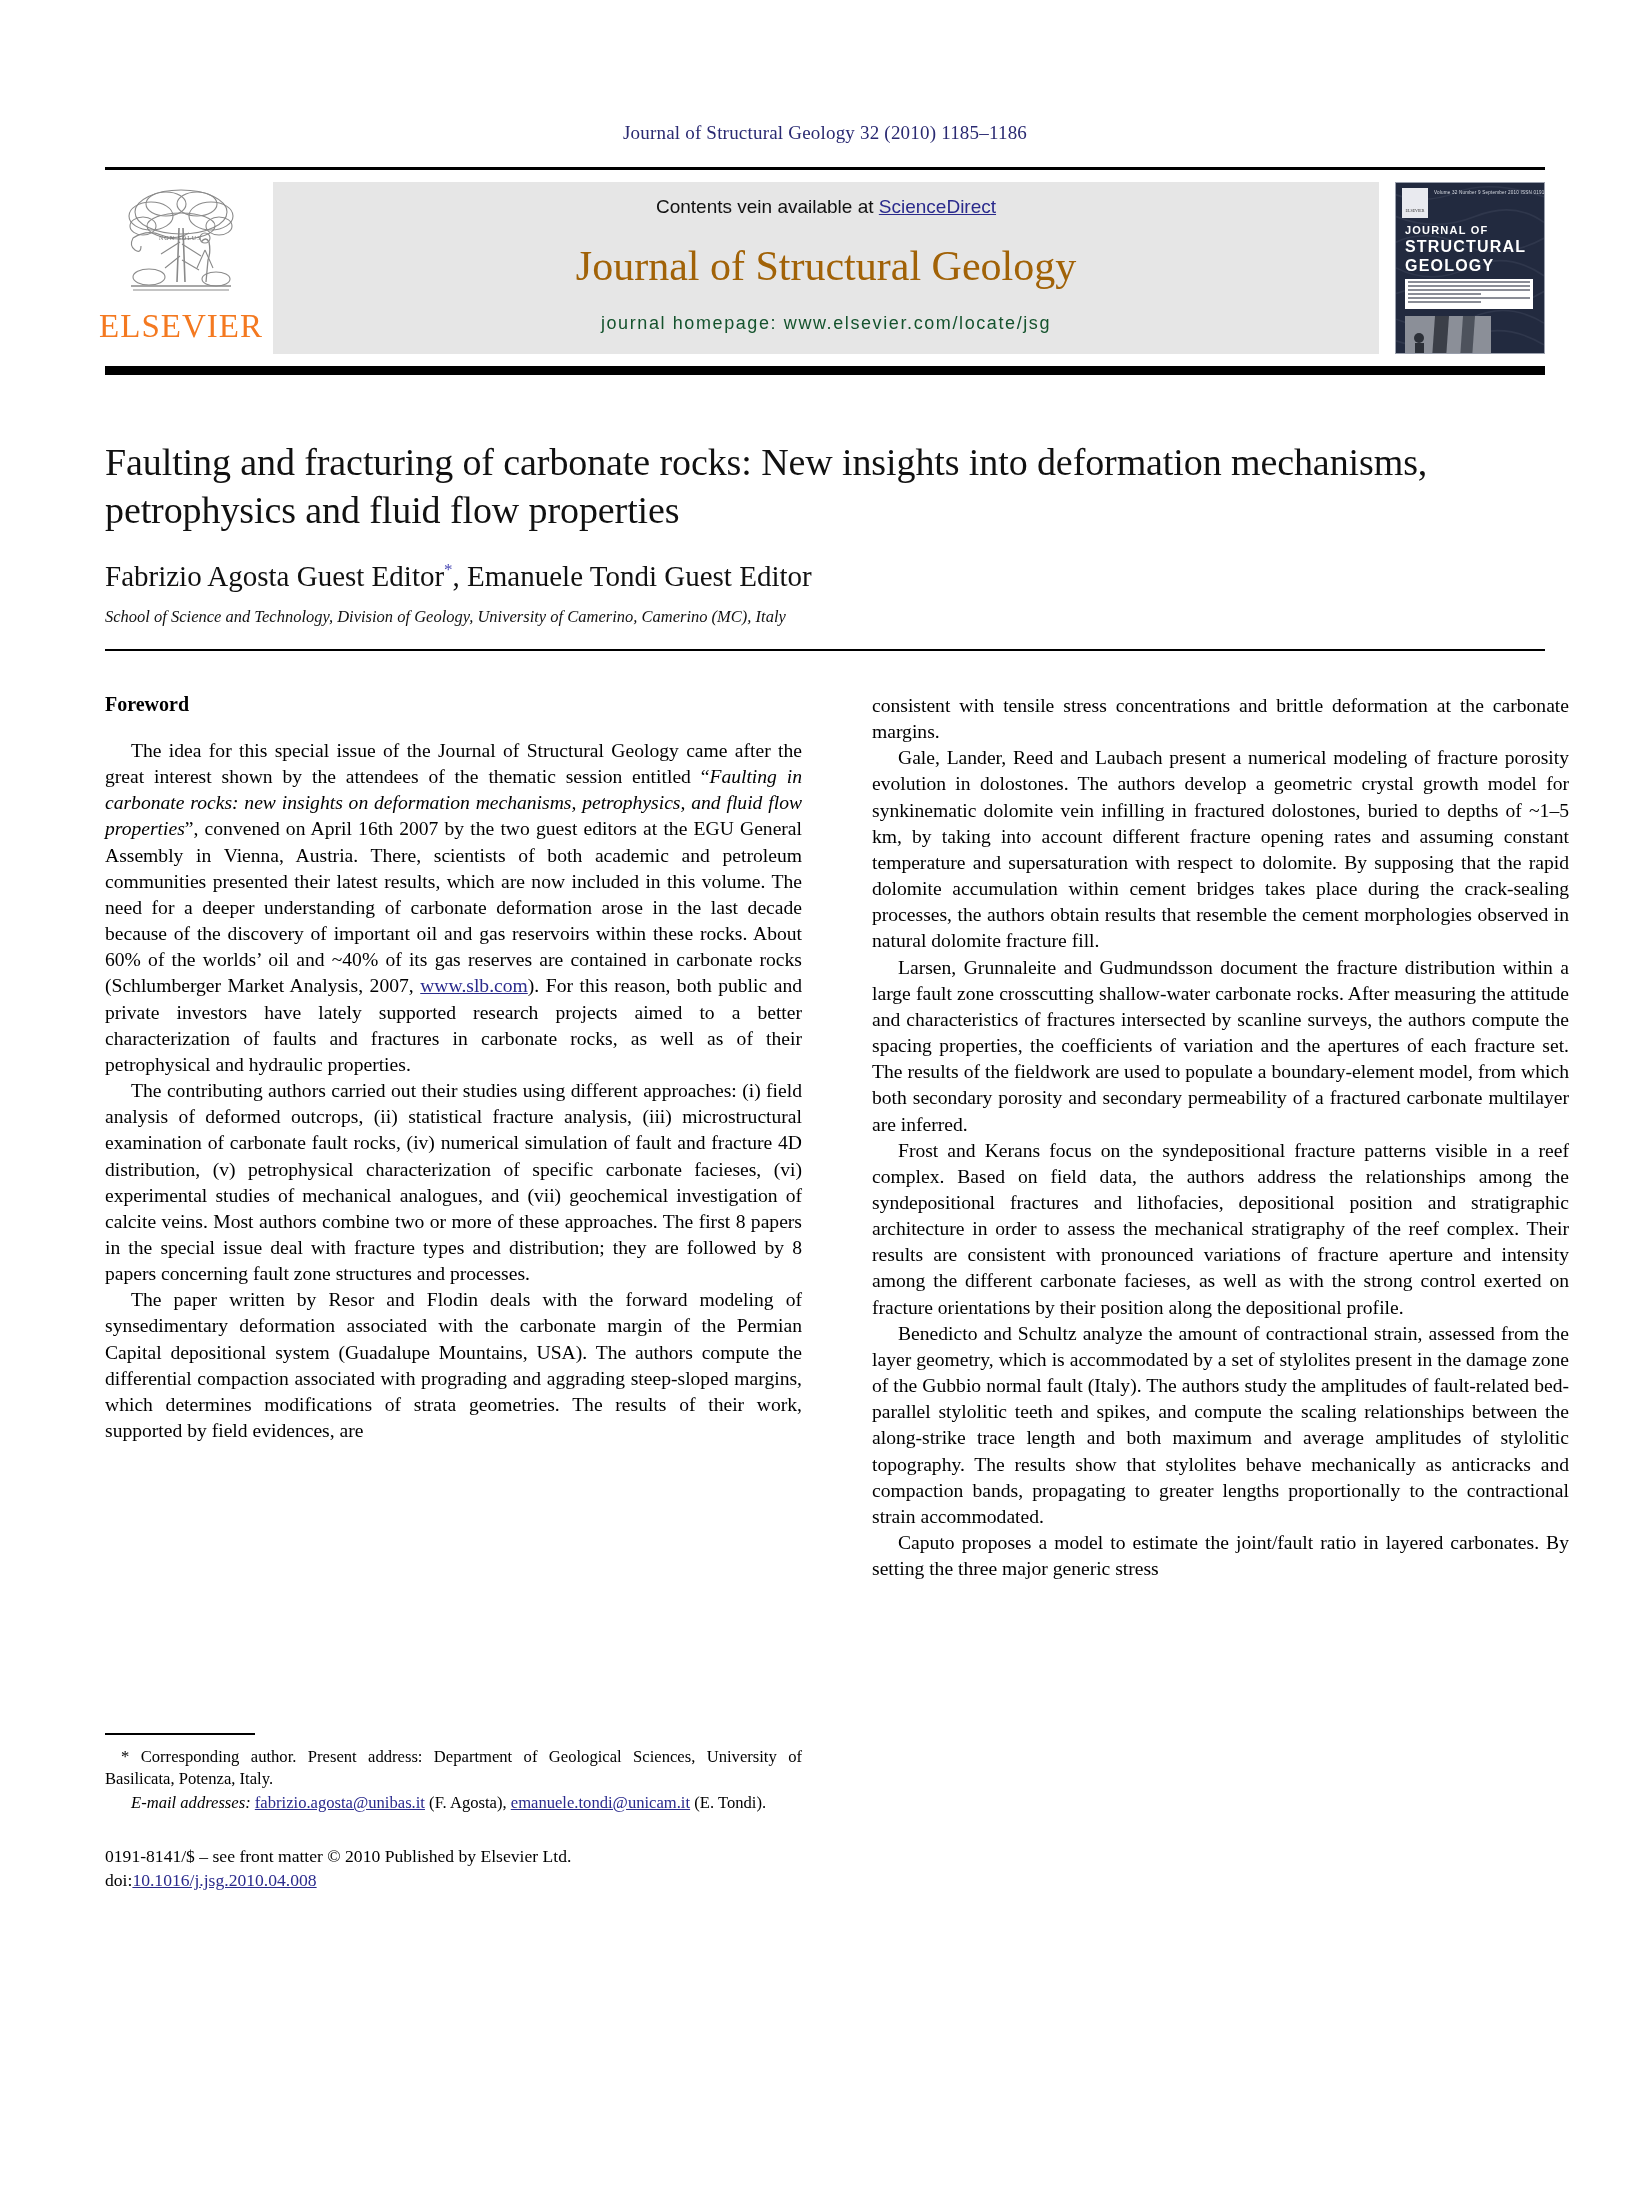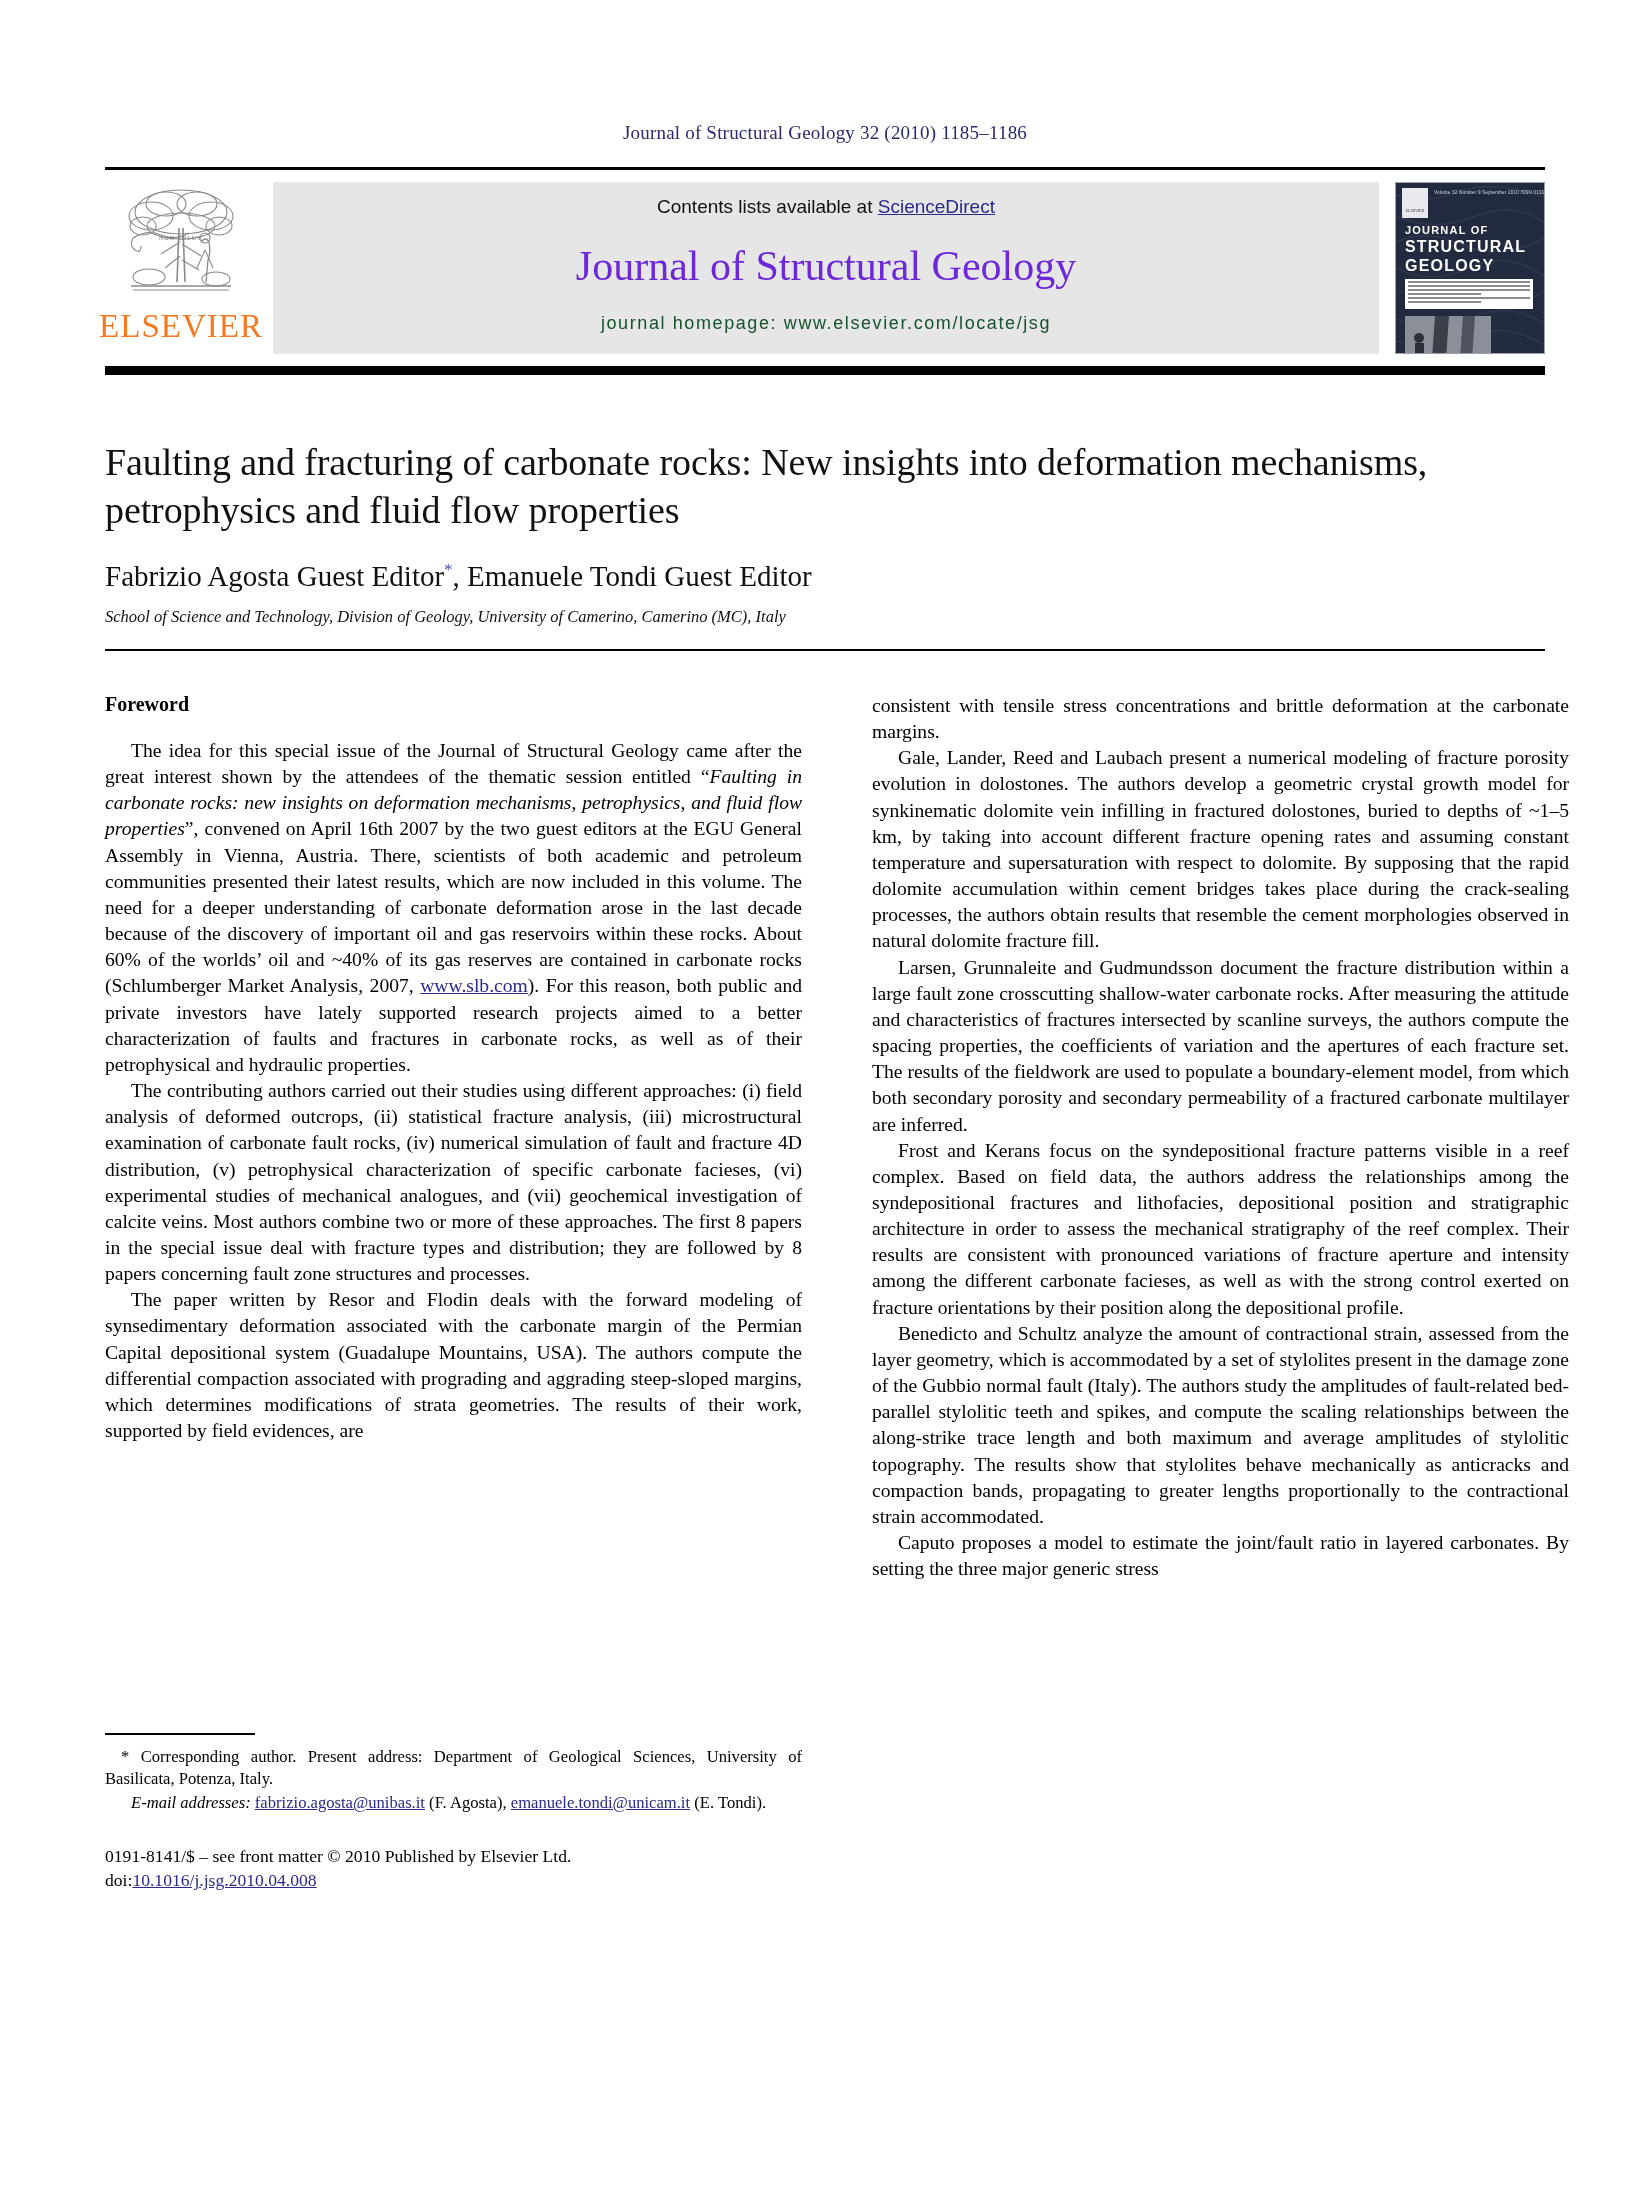--- a/index.html
+++ b/index.html
@@ -79,21 +79,21 @@
     text-align: center;
     font-size: 19px;
     font-family: "Liberation Sans", sans-serif;
     color: #111;
   }
   .sd-link { color: #2a2a8c; }
   .banner-title {
     text-align: center;
     font-size: 42px;
     font-family: "Liberation Serif", serif;
-    color: #6d28d9;
+    color: #a16207;
     line-height: 1;
     margin-top: 0;
   }
   .banner-homepage {
     text-align: center;
     font-size: 18px;
     font-family: "Liberation Sans", sans-serif;
     letter-spacing: 1.6px;
     color: #14532d;
   }
@@ -297,21 +297,21 @@
           <path d="M12 56 q14 -9 28 -3 q14 6 28 -2" stroke-width="1.3"></path>
           <path d="M12 56 q-4 8 2 12 q6 4 6 -4"></path>
         </g>
         <text x="38" y="58" font-family="Liberation Serif, serif" font-size="6" fill="#6f6f6f" letter-spacing="1">NON SOLUS</text>
       </svg>
       <div class="elsevier-word">ELSEVIER</div>
     </div>
 
     <div class="banner">
       <div class="banner-contents">
-        <span>Contents lists available at </span><a class="sd-link" href="#">ScienceDirect</a>
+        <span>Contents vein available at </span><a class="sd-link" href="#">ScienceDirect</a>
       </div>
       <div class="banner-title">Journal of Structural Geology</div>
       <div class="banner-homepage">journal homepage: www.elsevier.com/locate/jsg</div>
     </div>
 
     <div class="cover">
       <svg class="cover-tex" viewBox="0 0 150 172" preserveAspectRatio="none">
         <g stroke="#52596e" stroke-width="1.6" fill="none">
           <path d="M0 12 q30 10 60 -2 q35 -14 90 4"></path>
           <path d="M0 34 q40 16 80 0 q40 -16 70 6"></path>

